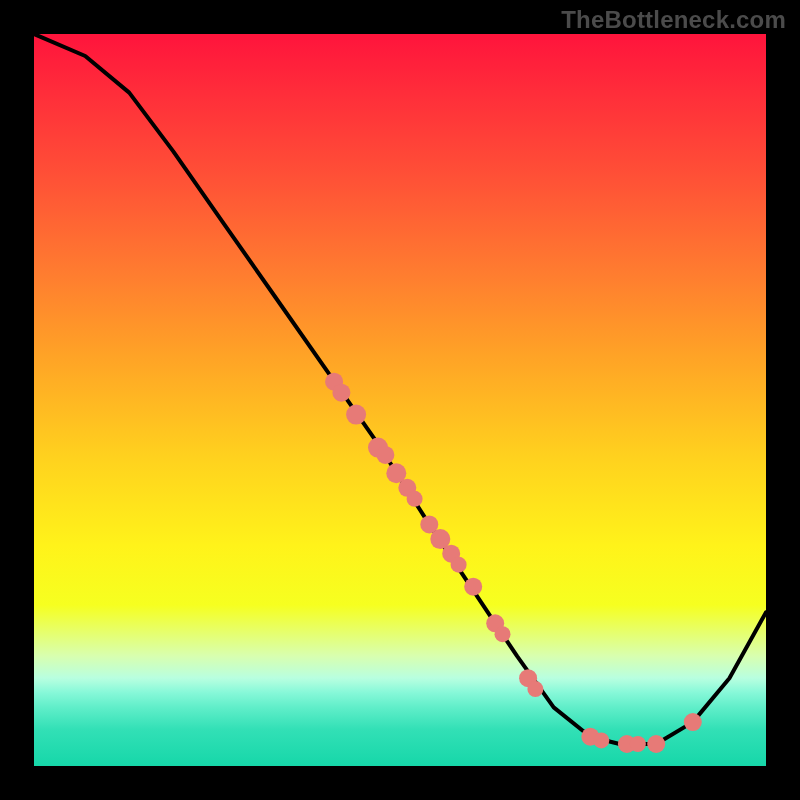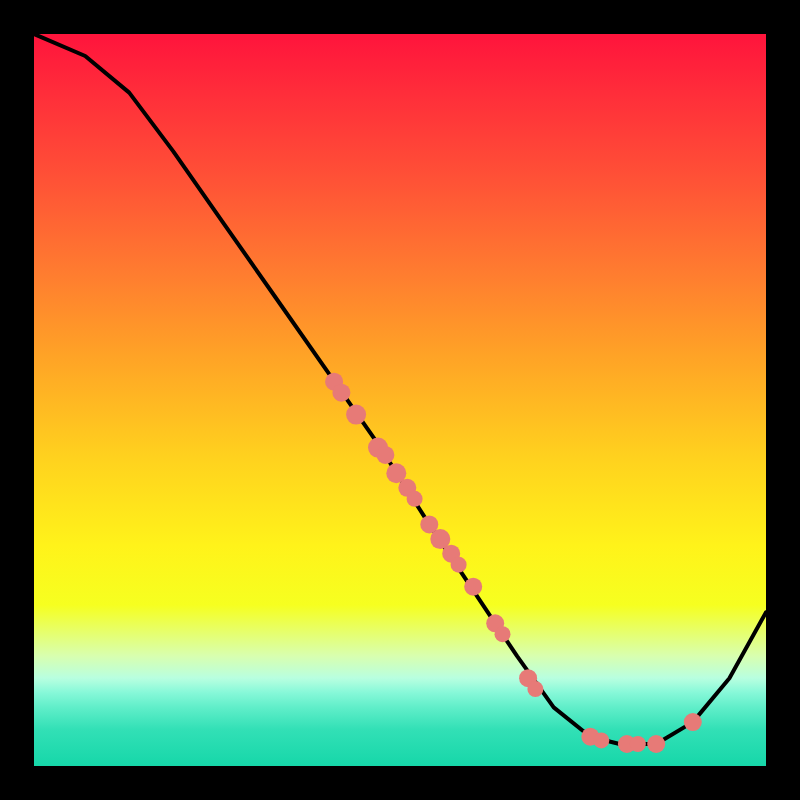--- a/index.html
+++ b/index.html
@@ -11,20 +11,21 @@
 #b8ffe0 88%,#86f8d8 90%,#60eec9 92%,#32e0b6 95%,#16d7a9 100%)}
 .watermark{position:absolute;top:6px;right:14px;font:700 24px Arial,Helvetica,sans-serif;color:#4b4b4b;letter-spacing:0.2px}
 svg{position:absolute;left:34px;top:34px;width:732px;height:732px}
 .curve{fill:none;stroke:#000;stroke-width:4;stroke-linecap:round;stroke-linejoin:round}
 .dot{fill:#e77a77}
 </style>
 </head>
 <body>
 <div class="frame">
 <div class="plot"></div>
+<div class="watermark">TheBottleneck.com</div>
 <svg id="svg" viewBox="0 0 732 732">
       <path d="M0.0 0.0 L51.2 22.0 L95.2 58.6 L139.1 117.1 L190.3 190.3 L241.6 263.5 L292.8 336.7 L344.0 409.9 L395.3 490.4 L439.2 556.3 L483.1 622.2 L519.7 673.4 L556.3 702.7 L585.6 710.0 L622.2 710.0 L658.8 688.1 L695.4 644.2 L732.0 578.3 " class="curve"></path>
       <circle cx="300.1" cy="347.7" r="9" class="dot"></circle>
       <circle cx="307.4" cy="358.7" r="9" class="dot"></circle>
       <circle cx="322.1" cy="380.6" r="10" class="dot"></circle>
       <circle cx="344.0" cy="413.6" r="10" class="dot"></circle>
       <circle cx="351.4" cy="420.9" r="9" class="dot"></circle>
       <circle cx="362.3" cy="439.2" r="10" class="dot"></circle>
       <circle cx="373.3" cy="453.8" r="9" class="dot"></circle>
       <circle cx="380.6" cy="464.8" r="8" class="dot"></circle>

